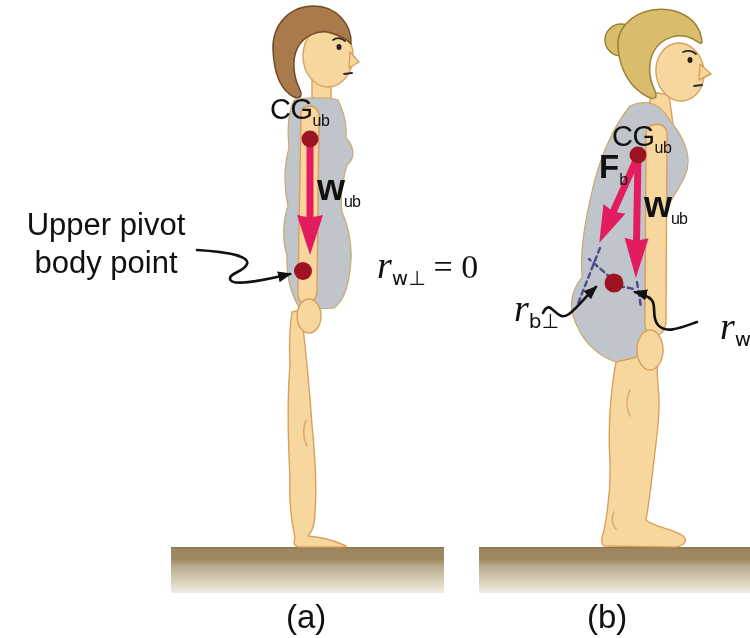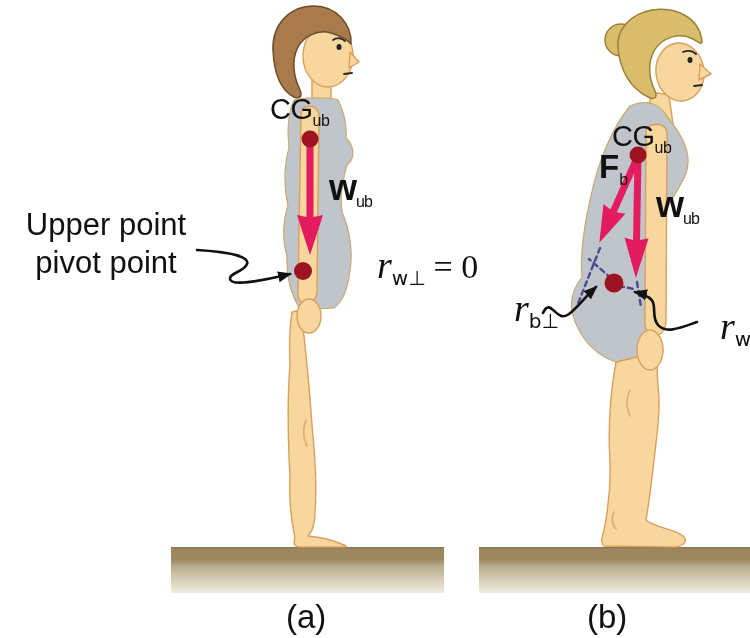--- a/index.html
+++ b/index.html
@@ -15,21 +15,21 @@
   .vec{stroke:none;}
   .pt{stroke:none;}
   .dash{fill:none;stroke-width:2.4;stroke-dasharray:5 4;stroke-linecap:round;}
   .leader{fill:none;stroke:#111111;stroke-width:2.6;stroke-linecap:round;}
   .detail{fill:none;stroke:#2a2a2a;stroke-width:1.8;stroke-linecap:round;}
   .shade{fill:none;stroke:#e0aa66;stroke-width:1.6;stroke-linecap:round;}
 
   
   .lbl{position:absolute;color:#111111;white-space:nowrap;}
   .cg{font-size:29px;letter-spacing:-0.5px;}
-  .wlbl{font-size:36px;font-weight:700;letter-spacing:-1px;margin-left:12px;}
+  .wlbl{font-size:36px;font-weight:700;letter-spacing:-1px;}
   .flbl{font-size:33px;font-weight:700;}
   .rlbl{font-family:"Liberation Serif",serif;font-size:38px;padding-left:27px;}
   .ri{font-style:italic;}
   .sub{font-size:16px;vertical-align:-7px;}
   .subsans{font-family:"DejaVu Sans",sans-serif;font-style:normal;font-size:20px;}
   .eq{font-style:normal;margin-left:8px;font-size:34px;}
   .pivot-note{font-size:31px;line-height:38px;text-align:center;width:204px;}
   .cap{font-size:33px;}
 </style>
 </head>
@@ -132,22 +132,22 @@
   <path class="leader" marker-end="url(#ah)" d="M 197,250 C 232,252 250,257 247,264 C 244,272 229,273 230,279 C 231,286 257,282 290,274"></path>
   <path class="leader" marker-end="url(#ah)" d="M 543,313 C 551,296 556,324 569,314 C 580,305 582,300 596,287"></path>
   <path class="leader" marker-end="url(#ah)" d="M 697,322 C 680,328 666,334 658,325 C 650,316 659,303 648,297 C 643,294 639,293 635,292"></path>
 </svg>
 
 <div class="lbl cg" style="left:270px;top:93px"><span>CG</span><span class="sub">ub</span></div>
 
 <div class="lbl wlbl" style="left:317px;top:167px"><span>w</span><span class="sub" style="font-weight:400">ub</span></div>
 
 <div class="lbl pivot-note" style="left:4px;top:206px">
-  <div>Upper point</div>
-  <div>pivot point</div>
+  <div>Upper pivot</div>
+  <div>body point</div>
 </div>
 
 <div class="lbl rlbl" style="left:350px;top:243px"><span class="ri">r</span><span class="sub subsans">w⊥</span><span class="eq">= 0</span></div>
 
 <div class="lbl cap" style="left:286px;top:598px">(a)</div>
 
 <div class="lbl cg" style="left:612px;top:120px"><span>CG</span><span class="sub">ub</span></div>
 
 <div class="lbl flbl" style="left:599px;top:148px"><span>F</span><span class="sub" style="font-weight:400">b</span></div>
 

